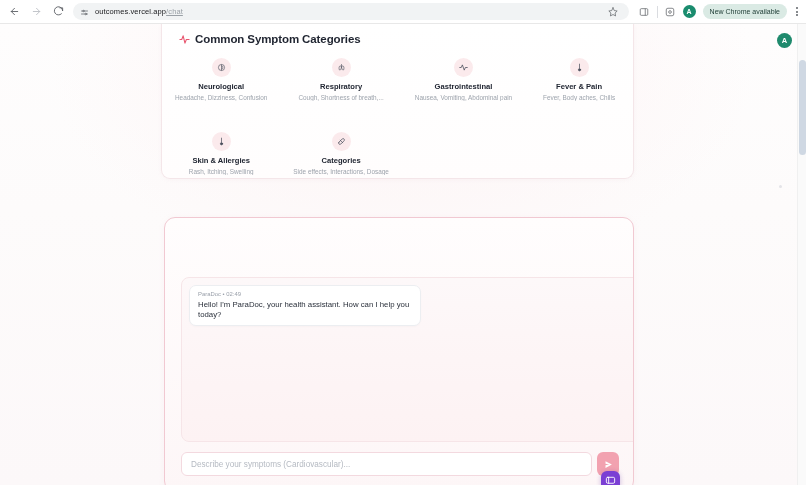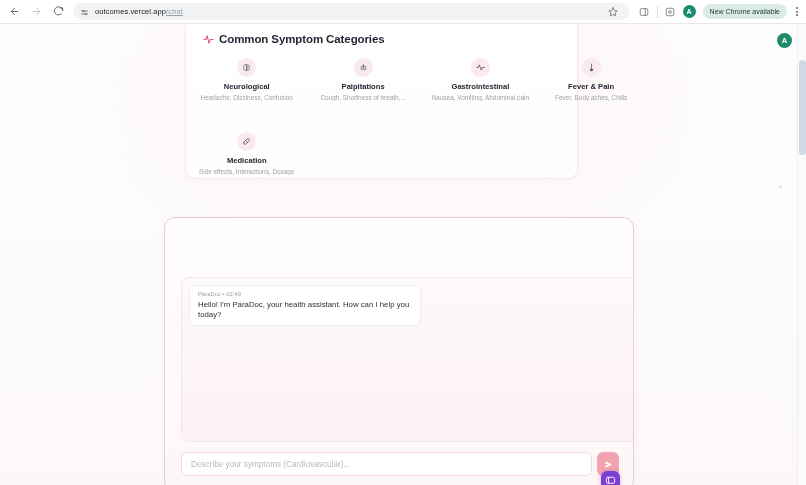--- a/index.html
+++ b/index.html
@@ -89,27 +89,26 @@
   }
 
   
   .content {
     position: absolute; top: 0; left: 0; width: 790px; height: 461px;
     overflow: hidden;
   }
 
   
   .categories-card {
-    position: absolute; left: 161px; top: 0px; width: 393px; height: 155px;
+    position: absolute; left: 161px; top: 0px; width: 473px; height: 155px;
     background: linear-gradient(180deg,#ffffff 0%, #fffdfd 100%);
     border: 1px solid #f4e6e9;
     border-top: none;
     border-radius: 0 0 9px 9px;
     box-shadow: 0 1px 4px rgba(200,160,170,0.07);
-    margin-left: 24px;
   }
   .cat-header {
     display: flex; align-items: center; gap: 5px;
     padding: 9px 0 0 17px;
   }
   .cat-header .pulse-icon { width: 11px; height: 11px; display:flex; align-items:center; justify-content:center; }
   .cat-title { font-size: 11.5px; font-weight: bold; color: #1f2430; letter-spacing: -0.1px; }
 
   .cat-grid {
     display: grid; grid-template-columns: repeat(4, 1fr);
@@ -301,21 +300,21 @@
 
 
         <div class="cat-cell">
           <span class="cat-icon-wrap">
             <svg width="9" height="9" viewBox="0 0 24 24" fill="none" stroke="#4a4f5c" stroke-width="1.7" stroke-linecap="round" stroke-linejoin="round">
                 <path d="M12 4v7"></path>
                 <path d="M12 11c-1-3-3.5-4-5-2.5S5 14 6 18c2.5 1 5 0 5-2.5z"></path>
                 <path d="M12 11c1-3 3.5-4 5-2.5S19 14 18 18c-2.5 1-5 0-5-2.5z"></path>
               </svg>
           </span>
-          <span class="cat-name">Palpitations</span>
+          <span class="cat-name">Respiratory</span>
           <span class="cat-desc">Cough, Shortness of breath,...</span>
         </div>
 
         <div class="cat-cell">
           <span class="cat-icon-wrap">
             <svg width="9" height="9" viewBox="0 0 24 24" fill="none" stroke="#4a4f5c" stroke-width="2.1" stroke-linecap="round" stroke-linejoin="round">
                 <polyline points="2 12 6 12 9 5 14 19 17 12 22 12"></polyline>
               </svg>
           </span>
           <span class="cat-name">Gastrointestinal</span>
@@ -326,30 +325,40 @@
           <span class="cat-icon-wrap">
             <svg width="9" height="9" viewBox="0 0 24 24" fill="none" stroke="#4a4f5c" stroke-width="1.9" stroke-linecap="round">
                 <path d="M12 3v11"></path>
                 <circle cx="12" cy="18" r="3" fill="#4a4f5c"></circle>
               </svg>
           </span>
           <span class="cat-name">Fever &amp; Pain</span>
           <span class="cat-desc">Fever, Body aches, Chills</span>
         </div>
 
+        <div class="cat-cell">
+          <span class="cat-icon-wrap">
+            <svg width="9" height="9" viewBox="0 0 24 24" fill="none" stroke="#4a4f5c" stroke-width="1.9" stroke-linecap="round">
+                <path d="M12 3v11"></path>
+                <circle cx="12" cy="18" r="3" fill="#4a4f5c"></circle>
+              </svg>
+          </span>
+          <span class="cat-name">Skin &amp; Allergies</span>
+          <span class="cat-desc">Rash, Itching, Swelling</span>
+        </div>
 
 
         <div class="cat-cell">
           <span class="cat-icon-wrap">
             <svg width="9" height="9" viewBox="0 0 24 24" fill="none" stroke="#4a4f5c" stroke-width="1.8" stroke-linecap="round">
                 <rect x="2.5" y="8.5" width="19" height="7" rx="3.5" transform="rotate(-45 12 12)"></rect>
                 <line x1="8.5" y1="8.5" x2="15.5" y2="15.5"></line>
               </svg>
           </span>
-          <span class="cat-name">Medication</span>
+          <span class="cat-name">Categories</span>
           <span class="cat-desc">Side effects, Interactions, Dosage</span>
         </div>
 
       </div>
     </div>
 
     <div class="consult-panel">
 
       <div class="chat-area">
         <div class="msg-bubble">

